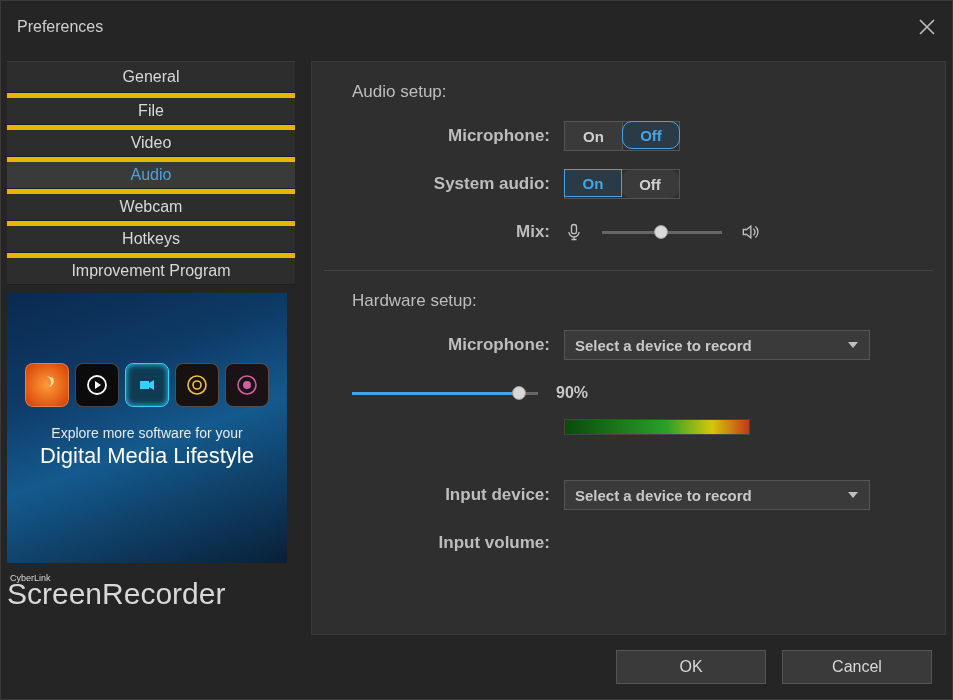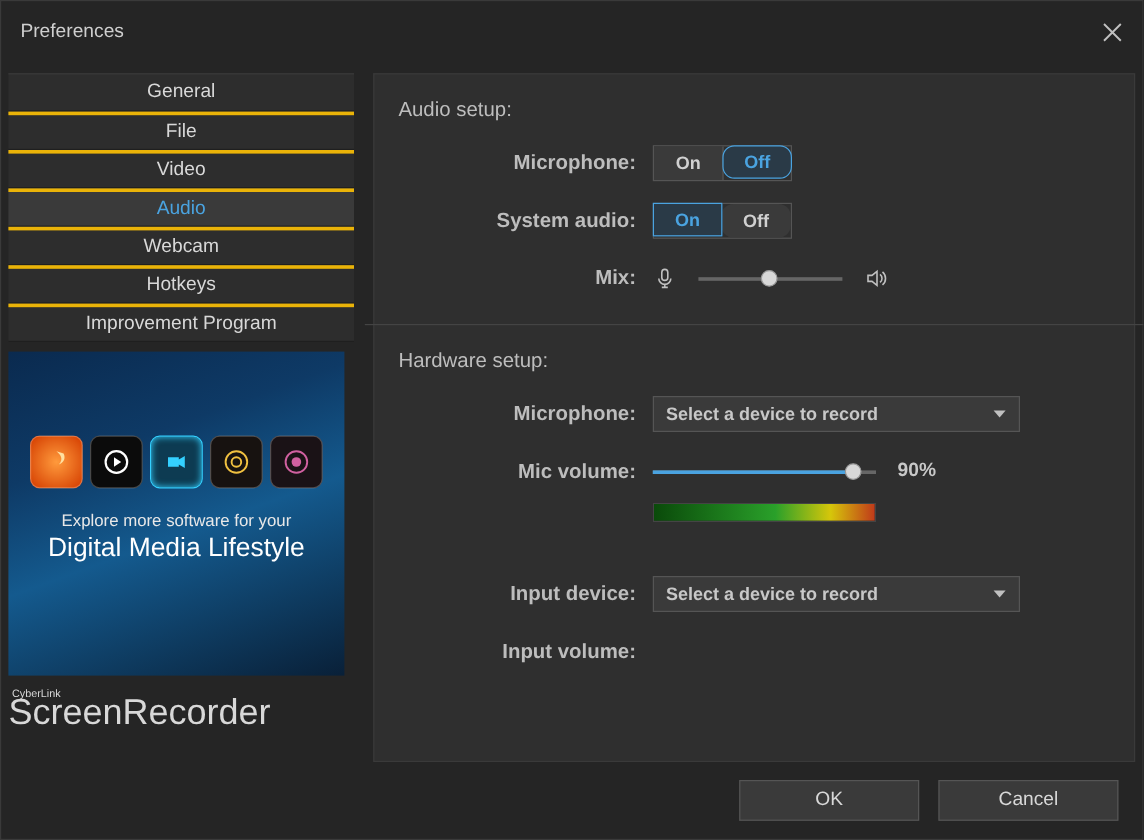--- a/index.html
+++ b/index.html
@@ -12,21 +12,21 @@
     height: 52px; display: flex; align-items: center; justify-content: space-between;
     padding: 0 16px; color: #cfcfcf; font-size: 16px;
   }
   .close-icon { width: 18px; height: 18px; cursor: pointer; }
   .body { flex: 1; display: flex; padding: 8px 6px 0 6px; gap: 16px; }
   .sidebar { width: 288px; display: flex; flex-direction: column; }
   .tablist { width: 100%; }
   .tab {
     height: 32px; display: flex; align-items: center; justify-content: center;
     color: #d8d8d8; font-size: 16px; background: #2d2d2d; border-bottom: 1px solid #1f1f1f; cursor: pointer;
-    border-top: 3px solid #eab308;
+    border-top: 5px solid #eab308;
   }
   .tab:first-child { border-top: 1px solid #3a3a3a; }
   .tab.active { background: #3a3a3a; color: #4aa3e0; }
   .promo {
     margin-top: 8px; width: 280px; height: 270px;
     background: linear-gradient(160deg,#0a2a4f 0%,#0e3a66 30%,#145a8e 55%,#092038 100%);
     display:flex; flex-direction:column; align-items:center; justify-content:flex-start;
     padding: 70px 10px 10px; color:#fff; text-align:center;
   }
   .promo-icons { display:flex; gap:6px; margin-bottom:18px; }
@@ -36,21 +36,21 @@
   .pi.p3{background:#0d3b52;border:1px solid #34d0ff;box-shadow:0 0 6px #34d0ff inset;}
   .pi.p4{background:#171210;}
   .pi.p5{background:#1a1216;}
   .promo-line1{font-size:14px;color:#e8e8e8;}
   .promo-line2{font-size:22px;color:#fff;font-weight:400;margin-top:2px;}
   .brand { margin-top:10px; color:#d8d8d8; }
   .brand-small{font-size:9px; display:block; margin-left:3px; margin-bottom:-6px;}
   .brand-big{font-size:30px; font-weight:300;margin-top:24px;}
 
   .content {
-    flex:1; background:#2f2f2f; border:1px solid #3a3a3a; padding: 20px 20px; color:#bdbdbd;
+    flex:1; background:#2f2f2f; border:1px solid #3a3a3a; padding: 20px 40px; color:#bdbdbd;
     display:flex; flex-direction:column; gap:12px;
   }
   .section-title { font-size:17px; color:#bdbdbd; margin-bottom:4px; }
   .row { display:flex; align-items:center; height:36px;font-weight:bold; }
   .lbl { width: 212px; text-align:right; padding-right: 14px; font-size:17px; color:#bdbdbd; }
   .toggle-group { display:flex; border:1px solid #555; }
   .toggle-btn { width:58px; height:28px; display:flex; align-items:center; justify-content:center; font-size:15px; cursor:pointer; background:#3a3a3a; color:#d0d0d0; border-right:1px solid #555;}
   .toggle-btn:last-child{border-right:none;border-radius:10px;}
   .toggle-btn.sel-blue { background:#2a3a47; color:#4aa3e0; border:1px solid #4aa3e0; margin:-1px; z-index:1; position:relative;}
 
@@ -190,21 +190,20 @@
         <div class="lbl">Microphone:</div>
         <div class="select">
           <span>Select a device to record</span>
           <svg viewBox="0 0 12 12">
               <path d="M1 3 L6 9 L11 3 Z"></path>
             </svg>
         </div>
       </div>
 
       <div class="row">
-        <div class="lbl">Mic volume:</div>
         <div class="vol-wrap">
           <div class="vol-slider">
             <div class="vol-track"></div>
             <div class="vol-fill" id="micfill" style="width: 167.4px;"></div>
             <div class="vol-thumb" id="micthumb" style="left: 160.4px;"></div>
           </div>
           <span class="vol-val">90%</span>
         </div>
       </div>
 

